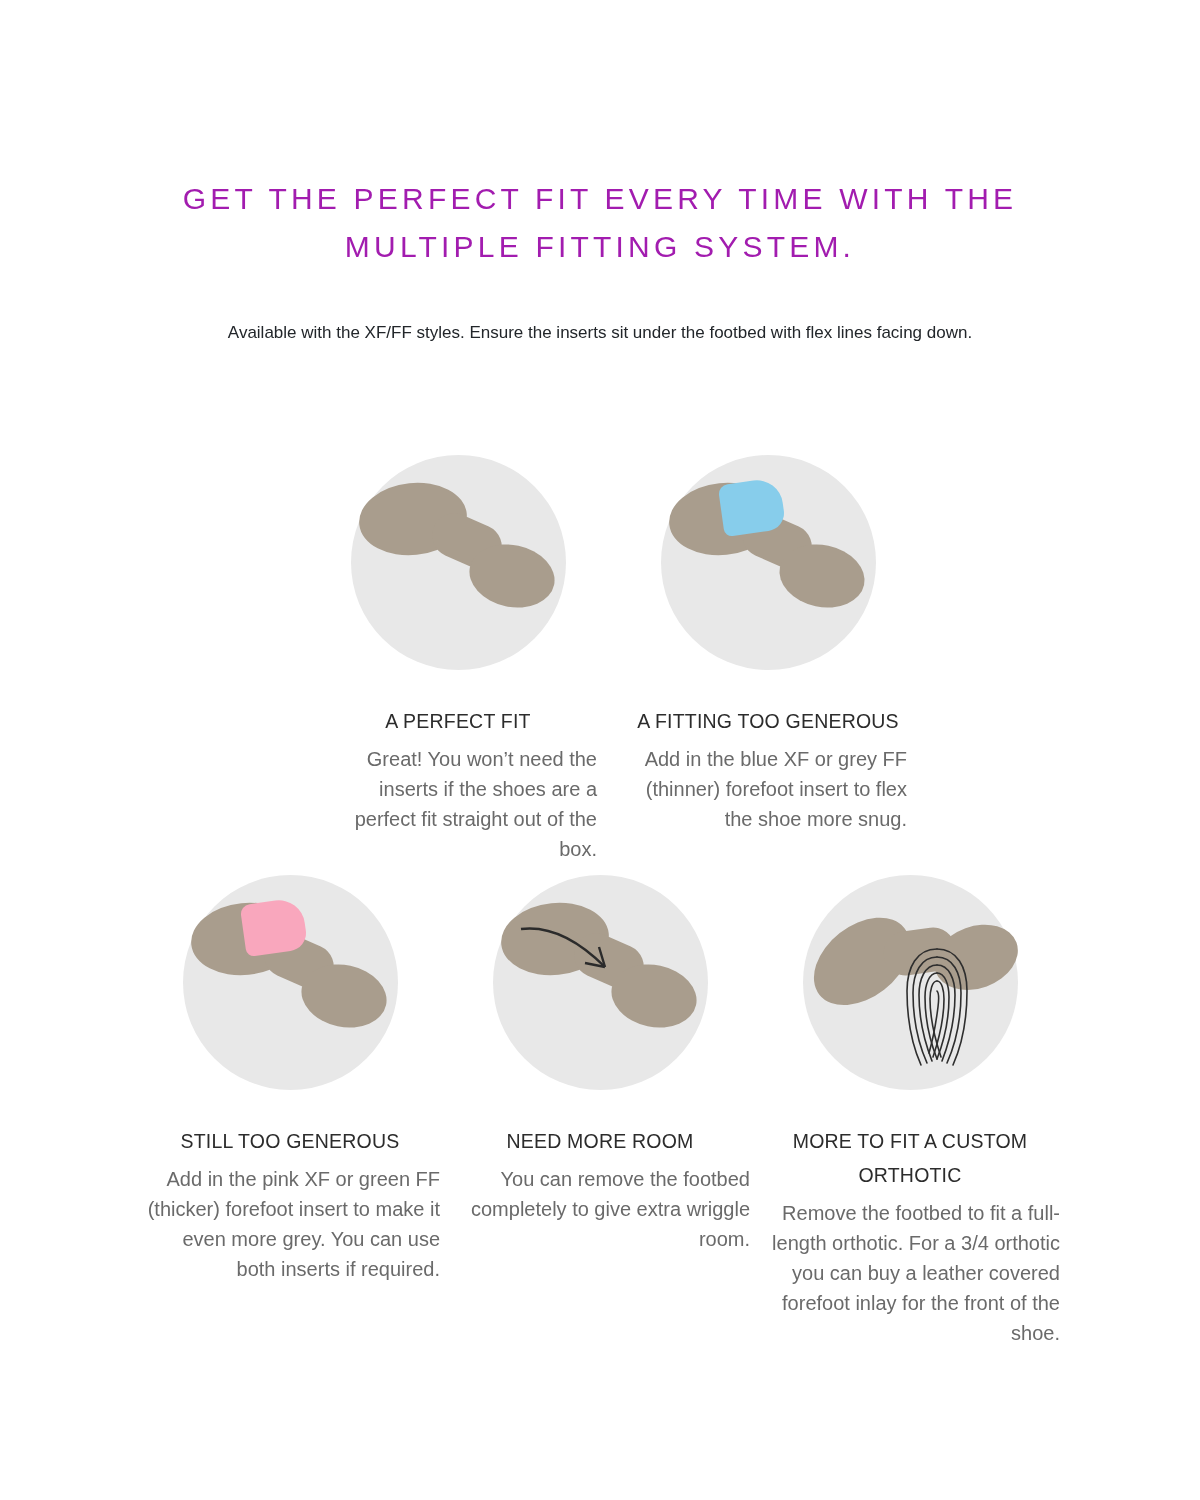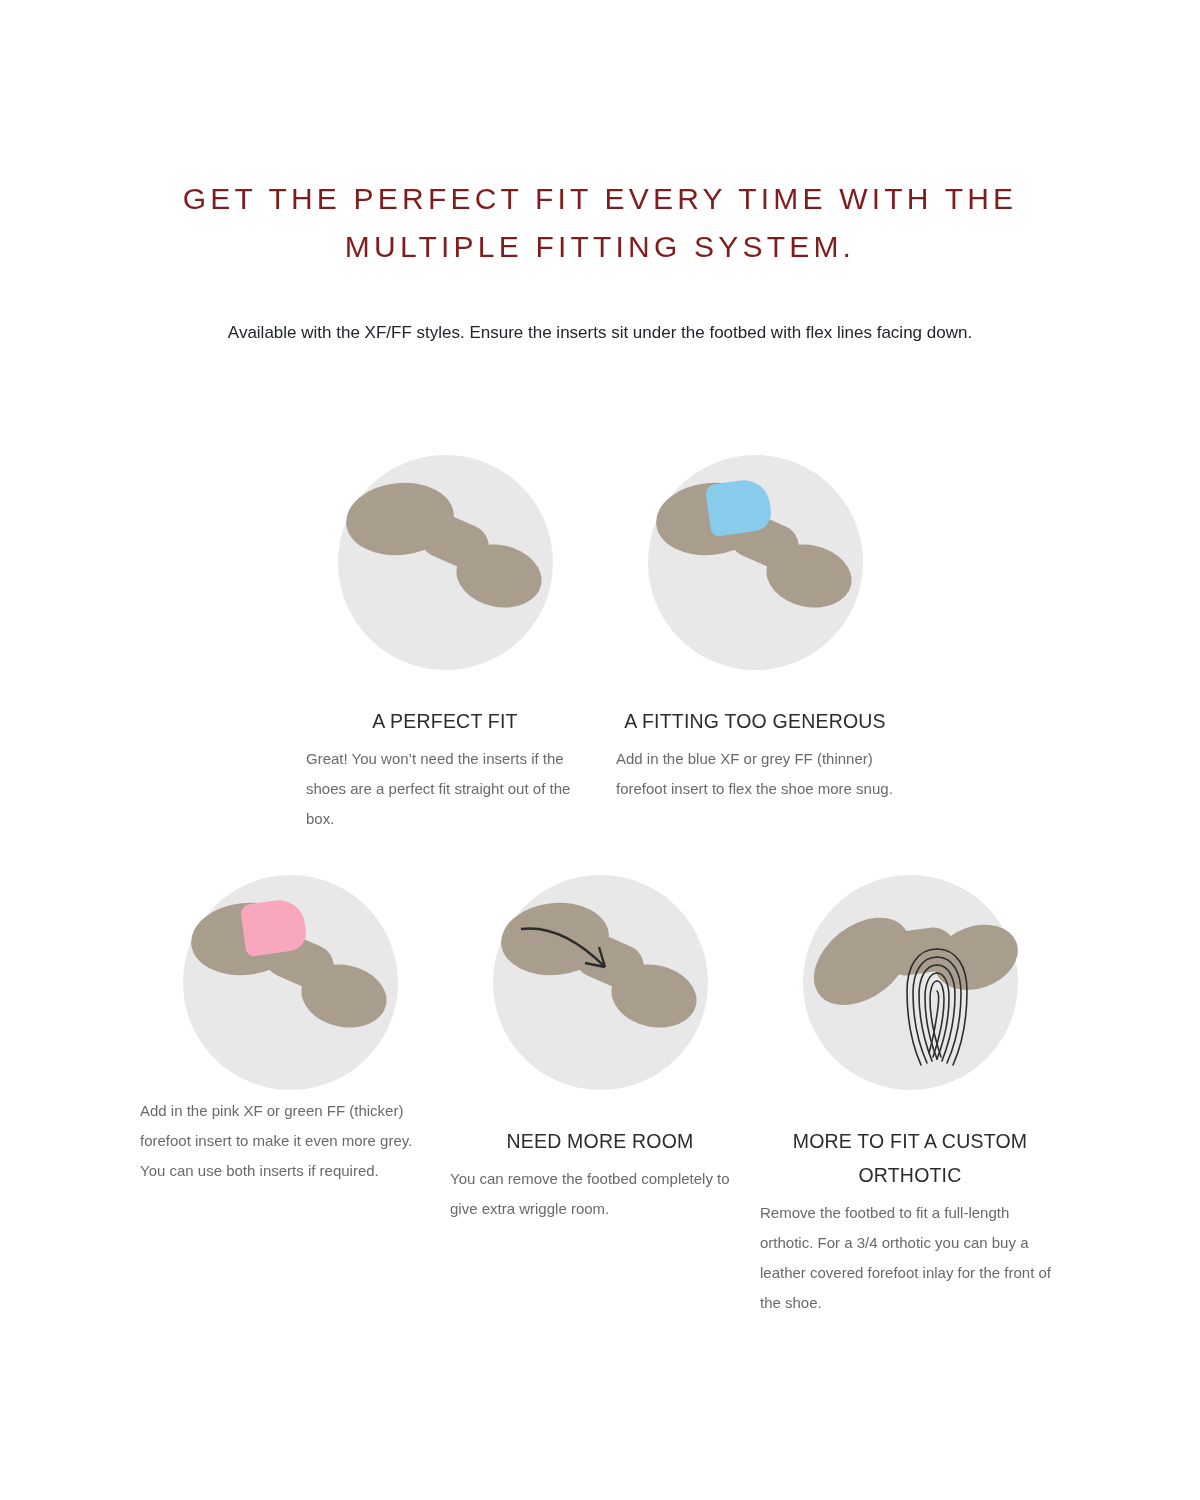--- a/index.html
+++ b/index.html
@@ -25,21 +25,21 @@
   
   .headline {
     position: absolute;
     top: 175px;
     left: 100px;
     width: 1000px;
     text-align: center;
     font-size: 30px;
     letter-spacing: 4.2px;
     line-height: 48px;
-    color: #7f1d1d;
+    color: #a21caf;
     font-weight: 400;
   }
   .subhead {
     position: absolute;
     top: 320px;
     left: 100px;
     width: 1000px;
     text-align: center;
     font-size: 17px;
     line-height: 26px;
@@ -47,21 +47,21 @@
   }
 
   
   .row {
     position: absolute;
     display: flex;
     justify-content: center;
   }
   .row-one {
     top: 455px;
-    left: 290px;
+    left: 303px;
     width: 620px;
   }
   .row-two {
     top: 875px;
     left: 100px;
     width: 1000px;
   }
 
   .card {
     width: 310px;
@@ -165,24 +165,24 @@
     margin-top: 34px;
     font-size: 19.5px;
     line-height: 34px;
     color: #2c2c2c;
     text-align: center;
     letter-spacing: 0.2px;
     max-width: 270px;
   }
   .card-body {
     margin-top: 6px;
-    font-size: 15px;
+    font-size: 20px;
     line-height: 30px;
     color: #6a6a6a;
-    text-align: left;
+    text-align: right;
     max-width: 278px;
   }
   .row-two .card-body { max-width: 300px; }
 </style>
 </head>
 <body>
 
 <div class="page">
 
   <div class="headline">GET THE PERFECT FIT EVERY TIME WITH THE MULTIPLE FITTING SYSTEM.</div>
@@ -224,20 +224,21 @@
     <div class="card">
       <div class="illus">
         <div class="disc"></div>
         <div class="insole">
           <div class="fore"></div>
             <div class="waist"></div>
             <div class="heel"></div>
           <div class="insert pink"></div>
         </div>
       </div>
+      <div class="card-title">STILL TOO GENEROUS</div>
       <div class="card-body">Add in the pink XF or green FF (thicker) forefoot insert to make it even more grey. You can use both inserts if required.</div>
     </div>
 
     <div class="card">
       <div class="illus">
         <div class="disc"></div>
         <div class="insole">
           <div class="fore"></div>
             <div class="waist"></div>
             <div class="heel"></div>

